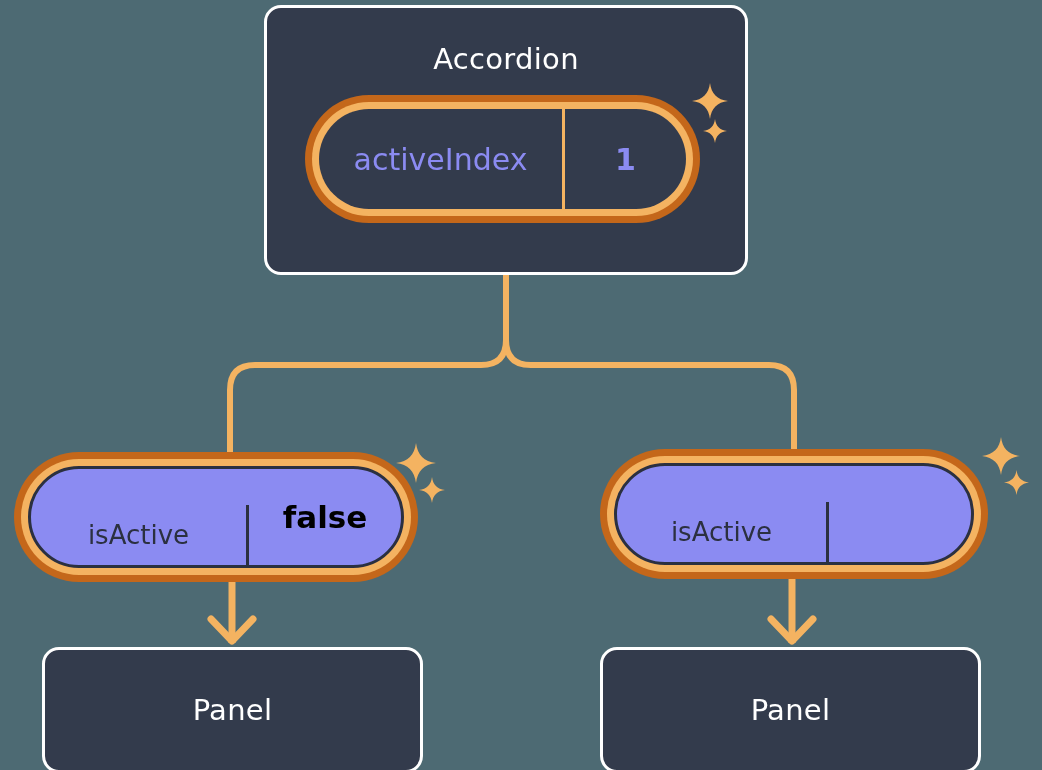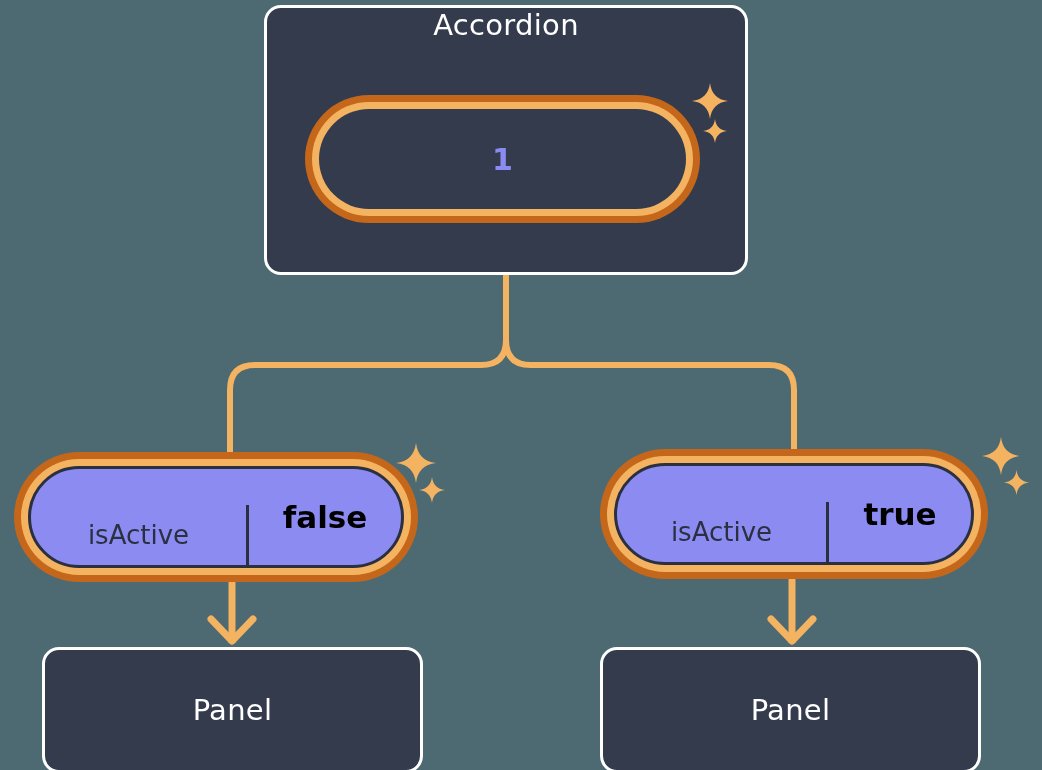--- a/index.html
+++ b/index.html
@@ -46,20 +46,21 @@
   }
 
   
   #root-card {
     left: 264px;
     top: 5px;
     width: 484px;
     height: 270px;
   }
   #root-card .card-title {
+    margin-top: 34px;
   }
 
   
   .panel-card {
     height: 126px;
     display: flex;
     align-items: center;
     justify-content: center;
   }
   #panel-left  { left: 42px;  top: 647px; width: 381px; }
@@ -182,20 +183,21 @@
     <path d="M 771 619 L 792 641 L 813 619" stroke="#f4b361" stroke-width="7" stroke-linecap="round" stroke-linejoin="round" fill="none"></path>
   </svg>
 
   <div class="card" id="root-card">
     <div class="card-title">Accordion</div>
   </div>
 
   <div class="pill-wrap" id="pill-root">
     <div class="pill-mid">
       <div class="pill-inner">
+        <div class="pill-key">activeIndex</div>
         <div class="pill-val">1</div>
       </div>
     </div>
   </div>
 
   <div class="sparkle" style="left:692px; top:83px;">
     <svg width="36" height="36" viewBox="0 0 24 24">
       <path d="M12 0 C12.9 7.2 16.8 11.1 24 12 C16.8 12.9 12.9 16.8 12 24 C11.1 16.8 7.2 12.9 0 12 C7.2 11.1 11.1 7.2 12 0 Z" fill="#f4b361"></path>
     </svg>
   </div>
@@ -222,21 +224,20 @@
   <div class="sparkle" style="left:419px; top:477px;">
     <svg width="26" height="26" viewBox="0 0 24 24">
       <path d="M12 0 C12.9 7.2 16.8 11.1 24 12 C16.8 12.9 12.9 16.8 12 24 C11.1 16.8 7.2 12.9 0 12 C7.2 11.1 11.1 7.2 12 0 Z" fill="#f4b361"></path>
     </svg>
   </div>
 
   <div class="pill-wrap pill-leaf" id="pill-right">
     <div class="pill-mid">
       <div class="pill-inner">
         <div class="pill-key">isActive</div>
-        <div class="pill-val">true</div>
       </div>
     </div>
   </div>
 
   <div class="sparkle" style="left:982px; top:437px;">
     <svg width="38" height="38" viewBox="0 0 24 24">
       <path d="M12 0 C12.9 7.2 16.8 11.1 24 12 C16.8 12.9 12.9 16.8 12 24 C11.1 16.8 7.2 12.9 0 12 C7.2 11.1 11.1 7.2 12 0 Z" fill="#f4b361"></path>
     </svg>
   </div>
   <div class="sparkle" style="left:1004px; top:470px;">

